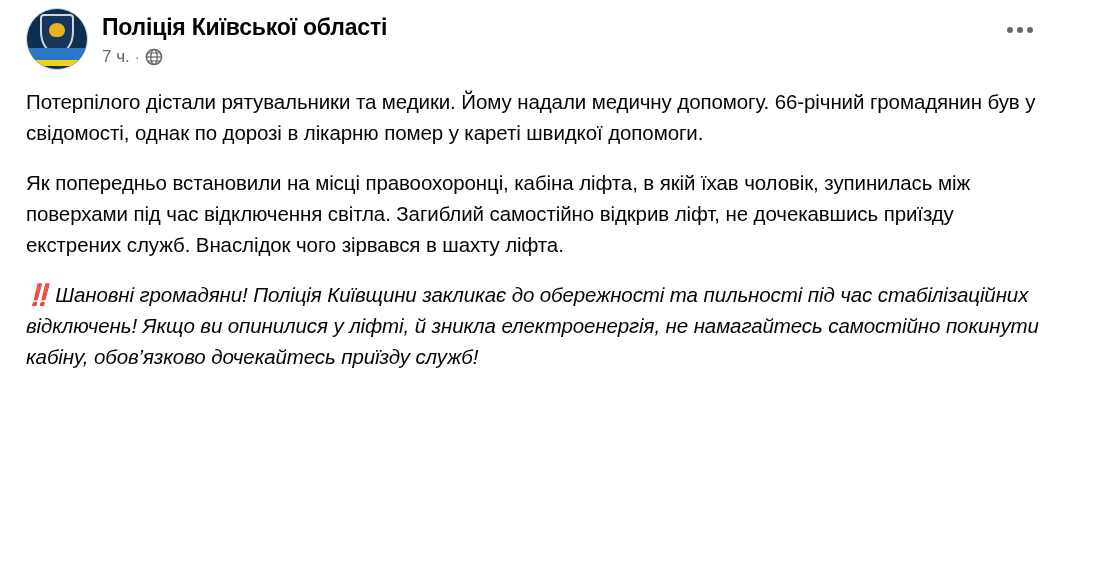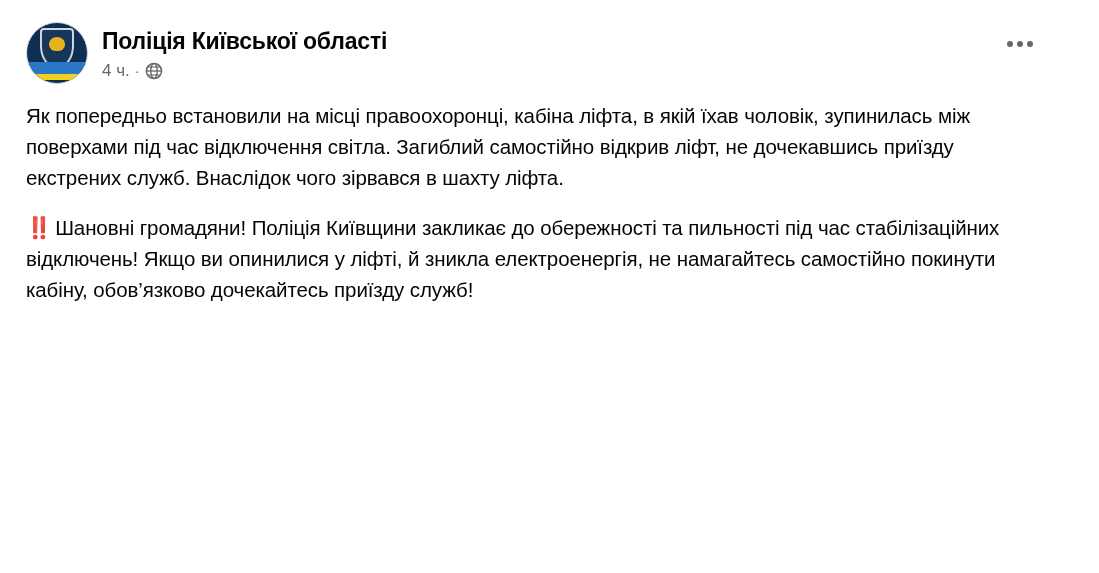--- a/index.html
+++ b/index.html
@@ -13,21 +13,21 @@
     height: 573px;
     font-family: "Liberation Sans", sans-serif;
     color: #050505;
     overflow: hidden;
   }
 
   .post {
     width: 1065px;
     height: 573px;
     background: #ffffff;
-    padding: 22px 26px 0 26px;
+    padding: 8px 26px 0 26px;
     position: relative;
   }
 
   
   .post-header {
     display: flex;
     align-items: flex-start;
     padding-bottom: 6px;
   }
   .avatar {
@@ -138,21 +138,21 @@
   .post-body {
     padding-top: 10px;
     font-size: 20.5px;
     line-height: 31px;
     color: #050505;
     letter-spacing: -0.1px;
   }
   .post-body p {
     margin: 0 0 19px 0;
   }
-  .post-body p:last-child { margin-bottom: 0; }
+  .post-body p:last-child { margin-bottom: 0; font-style: italic; }
   .warn {
     color: #e8322b;
     font-size: 21px;
     letter-spacing: 0;
     margin-right: 3px;
   }
 </style>
 </head>
 <body>
 
@@ -161,21 +161,21 @@
   <div class="post-header">
 
     <div class="avatar">
       <div class="shield"></div>
       <div class="band"></div>
     </div>
 
     <div class="header-text">
       <div class="page-name">Поліція Київської області</div>
       <div class="meta-row">
-        <span>4 ч.</span>
+        <span>7 ч.</span>
         <span class="meta-dot">·</span>
         <span class="globe-icon">
           <svg width="18" height="18" viewBox="0 0 18 18" aria-hidden="true">
             <circle cx="9" cy="9" r="7.6" fill="none" stroke="#65676b" stroke-width="1.5"></circle>
             <ellipse cx="9" cy="9" rx="3.2" ry="7.6" fill="none" stroke="#65676b" stroke-width="1.3"></ellipse>
             <line x1="1.6" y1="9" x2="16.4" y2="9" stroke="#65676b" stroke-width="1.3"></line>
             <line x1="2.8" y1="5" x2="15.2" y2="5" stroke="#65676b" stroke-width="1.1"></line>
             <line x1="2.8" y1="13" x2="15.2" y2="13" stroke="#65676b" stroke-width="1.1"></line>
           </svg>
         </span>
@@ -184,17 +184,18 @@
 
     <div class="more-icon">
       <i></i>
       <i></i>
       <i></i>
     </div>
 
   </div>
 
   <div class="post-body">
+    <p>Потерпілого дістали рятувальники та медики. Йому надали медичну допомогу. 66-річний громадянин був у свідомості, однак по дорозі в лікарню помер у кареті швидкої допомоги.</p>
     <p>Як попередньо встановили на місці правоохоронці, кабіна ліфта, в якій їхав чоловік, зупинилась між поверхами під час відключення світла. Загиблий самостійно відкрив ліфт, не дочекавшись приїзду екстрених служб. Внаслідок чого зірвався в шахту ліфта.</p>
     <p><span class="warn">‼️</span><span>Шановні громадяни! Поліція Київщини закликає до обережності та пильності під час стабілізаційних відключень! Якщо ви опинилися у ліфті, й зникла електроенергія, не намагайтесь самостійно покинути кабіну, обов’язково дочекайтесь приїзду служб!</span></p>
   </div>
 
 </div>
 
 </body></html>

